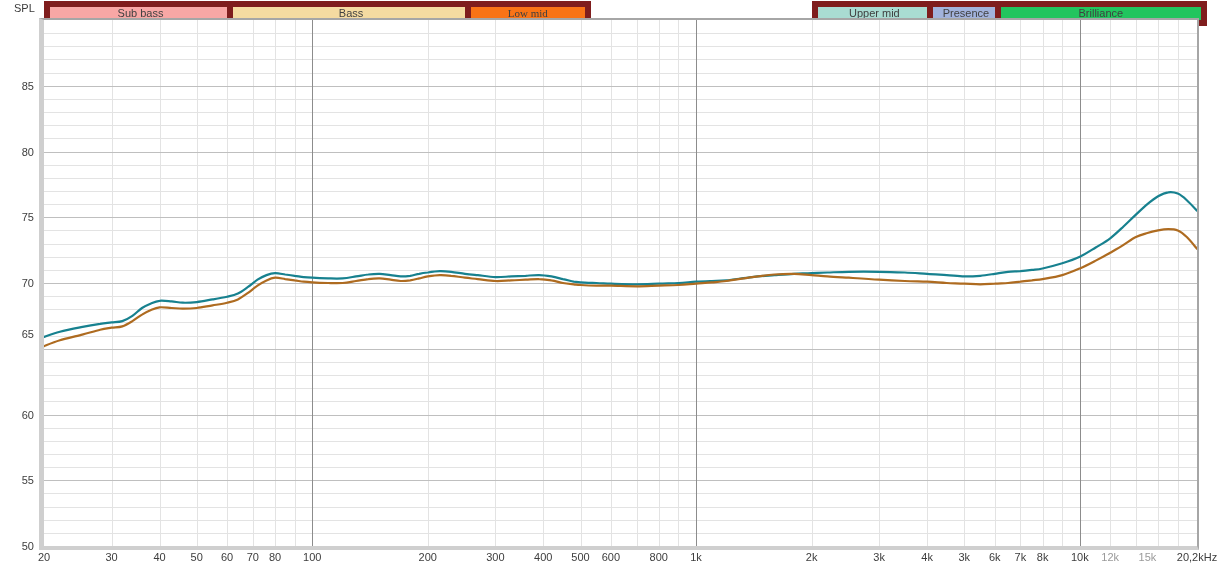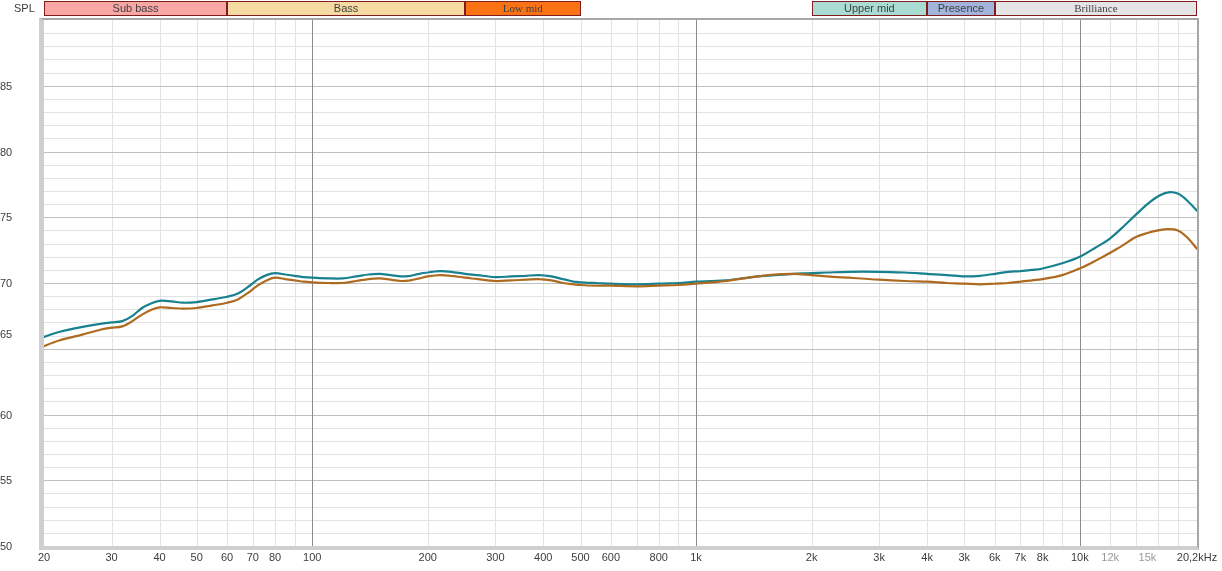--- a/index.html
+++ b/index.html
@@ -7,34 +7,34 @@
     position:relative;width:1222px;height:571px;background:#ffffff;overflow:hidden;
     font-family:"Liberation Sans",sans-serif;-webkit-font-smoothing:antialiased;
   }
   #spl-label{
     position:absolute;left:14px;top:2px;font-size:11px;color:#3b3b3b;
   }
   #bands{
     position:absolute;left:44px;top:1px;width:1155px;height:15px;
   }
   .band{
-    position:absolute;top:0;height:13px;border:1px solid #7f1d1d;
+    position:absolute;top:0;height:13px;border:6px solid #7f1d1d;
     display:flex;align-items:flex-start;justify-content:center;
     font-size:11px;color:#3f3f3f;line-height:13px;overflow:hidden;white-space:nowrap;
   }
   #plot-wrapper{
     position:absolute;left:39px;top:18px;
     border-top:2px solid #a6a6a6;border-right:2px solid #a6a6a6;
     border-left:5px solid #cfcfcf;border-bottom:4px solid #cfcfcf;
     width:1153px;height:526px;background:#ffffff;
   }
   #plot-svg{display:block;}
   #y-axis{position:absolute;left:0;top:20px;width:39px;height:526px;}
   .y-tick{
-    position:absolute;right:5px;width:34px;text-align:left;
+    position:absolute;right:5px;width:34px;text-align:right;
     font-size:11px;color:#3d3d3d;line-height:12px;
   }
   #x-axis{position:absolute;left:44px;top:550px;width:1153px;height:16px;}
   .x-tick{
     position:absolute;top:1px;transform:translateX(-50%);
     font-size:11px;color:#3d3d3d;white-space:nowrap;line-height:13px;
   }
   .x-tick.muted{color:#9a9a9a;}
 </style>
 </head>
@@ -53,21 +53,21 @@
       </div>
     <div class="band" style="left: 421px; width: 113.5px; background: #f97316; font-family: Liberation Serif, serif;">
         <span>Low mid</span>
       </div>
     <div class="band" style="left: 767.6px; width: 113.5px; background: rgb(169, 220, 210);">
         <span>Upper mid</span>
       </div>
     <div class="band" style="left: 883.1px; width: 65.6px; background: rgb(162, 179, 220);">
         <span>Presence</span>
       </div>
-    <div class="band" style="left: 950.7px; width: 200.3px; background: #e5e5e5; font-family: Liberation Serif, serif;">
+    <div class="band" style="left: 950.7px; width: 200.3px; background: #22c55e;">
         <span>Brilliance</span>
       </div>
   </div>
 
   <div id="y-axis">
       <span class="y-tick" style="top: 59.8px;">85</span>
       <span class="y-tick" style="top: 125.5px;">80</span>
       <span class="y-tick" style="top: 191.3px;">75</span>
       <span class="y-tick" style="top: 257px;">70</span>
       <span class="y-tick" style="top: 308px;">65</span>

